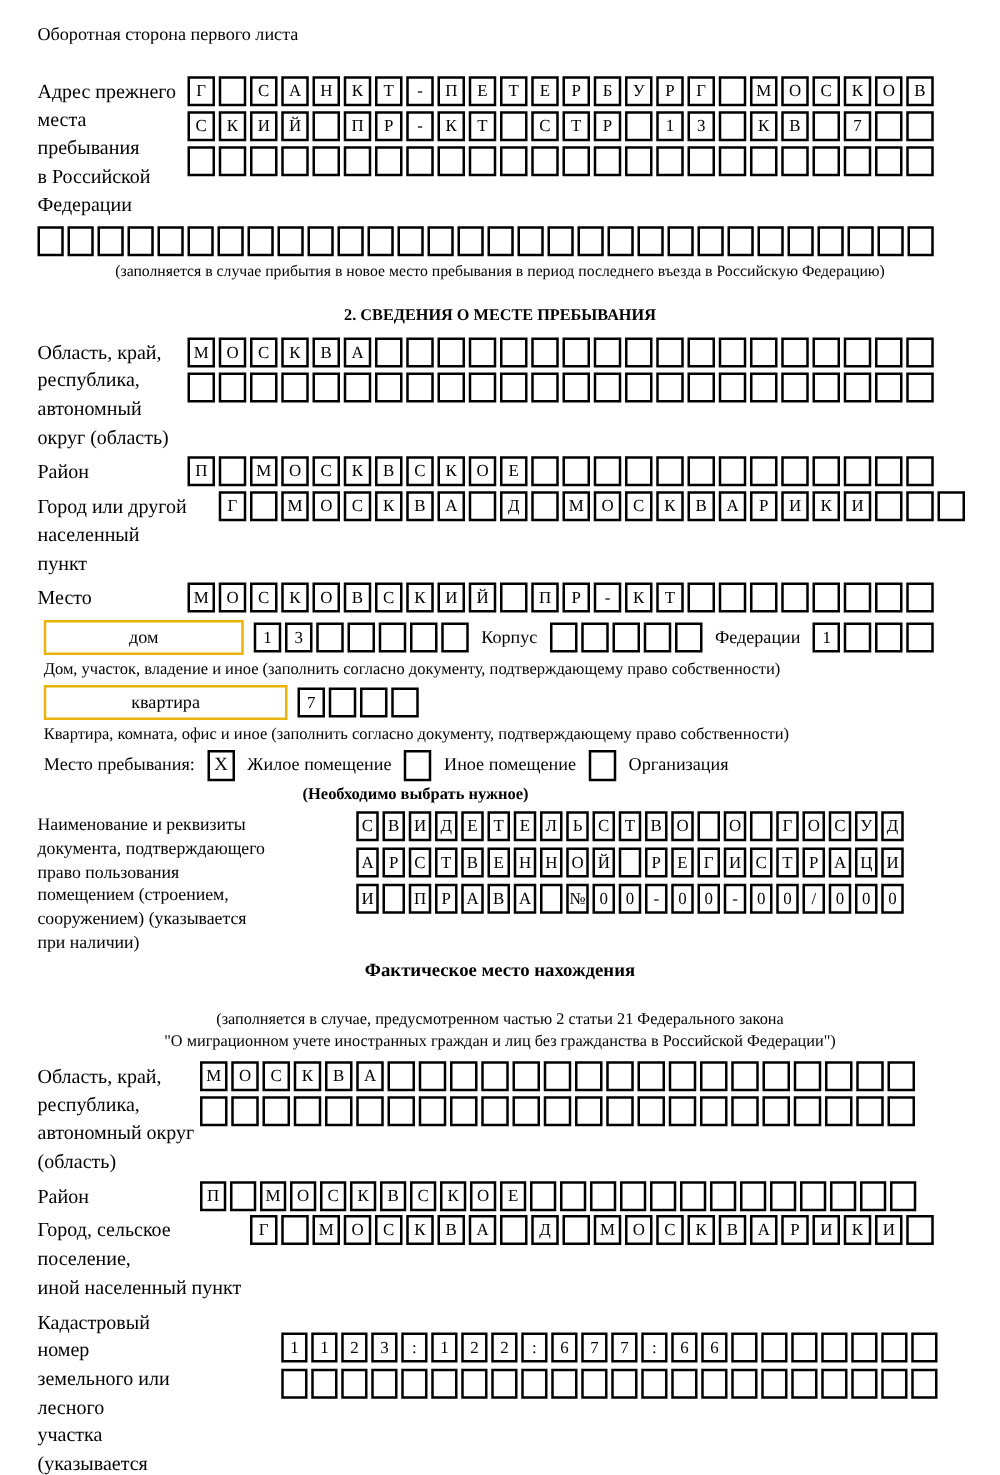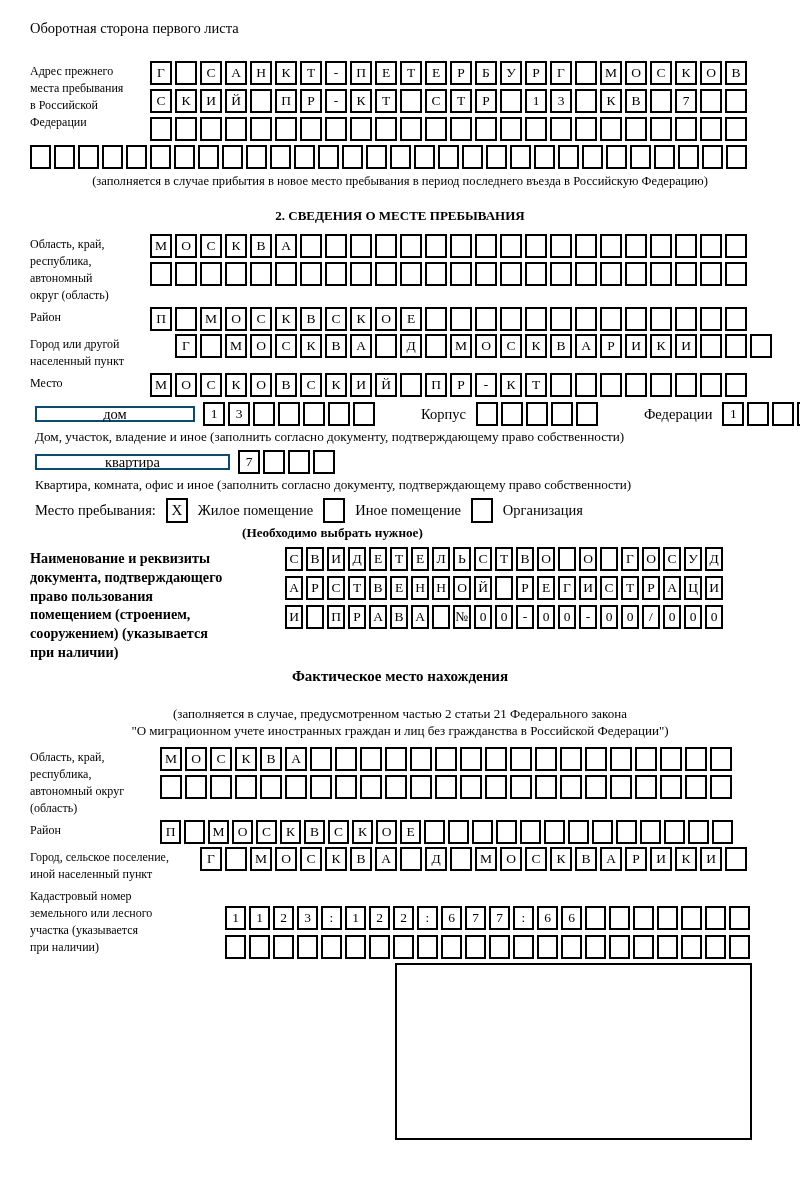--- a/index.html
+++ b/index.html
@@ -7,22 +7,22 @@
   body {
     width:800px; height:1180px; overflow:hidden;
     font-family:"Liberation Serif","DejaVu Serif",serif;
     color:#000;
   }
   .page { padding:10px 30px 0 30px; width:800px; }
 
   .back-note { font-size:14.5px; margin:10px 2px 24px 0; }
 
   .field { display:flex; align-items:flex-start; margin-bottom:3px; }
-  .flabel { width:120px; flex:none; font-size:12px; line-height:1.42; white-space:pre-line; padding-top:2px; }
-  .flabel-doc { width:255px; font-size:14.2px; line-height:1.32;font-weight:bold; }
+  .flabel { width:120px; flex:none; font-size:16px; line-height:1.42; white-space:pre-line; padding-top:2px; }
+  .flabel-doc { width:255px; font-size:14.2px; line-height:1.32; }
   .flabel-b { width:130px; }
   .flabel-city2 { width:170px; }
 
   .rows { display:flex; flex-direction:column; gap:4px; }
   .boxrow { display:flex; gap:3px; }
   .cell {
     width:22px; height:24px; flex:none; border:2px solid #000;
     text-align:center; font-size:13.5px; line-height:20px;
   }
   .narrow .cell { width:21px; }
@@ -30,26 +30,26 @@
   .indent25 { margin-left:25px; }
   .fullrow { margin-top:4px; }
 
   .note-c { text-align:center; font-size:12.6px; margin:5px 0 19px 0; }
   .sec-title { text-align:center; font-weight:bold; font-size:13px; margin:4px 0 10px 0; }
 
   .inline-note { font-size:13.2px; margin:3px 0 4px 5px; }
 
   .house-row { display:flex; align-items:center; margin:5px 0 2px 5px; gap:8px; }
   .named-box {
-    border:2px solid #0c4a6e; height:16px; display:flex; align-items:center; justify-content:center;
+    border:2px solid #eab308; height:28px; display:flex; align-items:center; justify-content:center;
     font-size:14.5px; flex:none;
   }
   .dom-box { width:160px; }
   .kv-box { width:195px; }
-  .small-lbl { font-size:14.5px; flex:none; padding:0 2px;margin-left:36px; }
+  .small-lbl { font-size:14.5px; flex:none; padding:0 2px; }
 
   .stay-row { display:flex; align-items:center; gap:10px; margin:5px 0 2px 5px; font-size:14.5px; }
   .checkbox {
     width:22px; height:25px; border:2px solid #000; flex:none;
     display:flex; align-items:center; justify-content:center; font-size:15px;
   }
   .choose-note { font-size:13.2px; margin:0 0 6px 212px;font-weight:bold; }
 
   .fact-title { text-align:center; font-weight:bold; font-size:15px; margin:6px 0 20px 0; }
   .fact-note { text-align:center; font-size:13px; line-height:1.32; }

